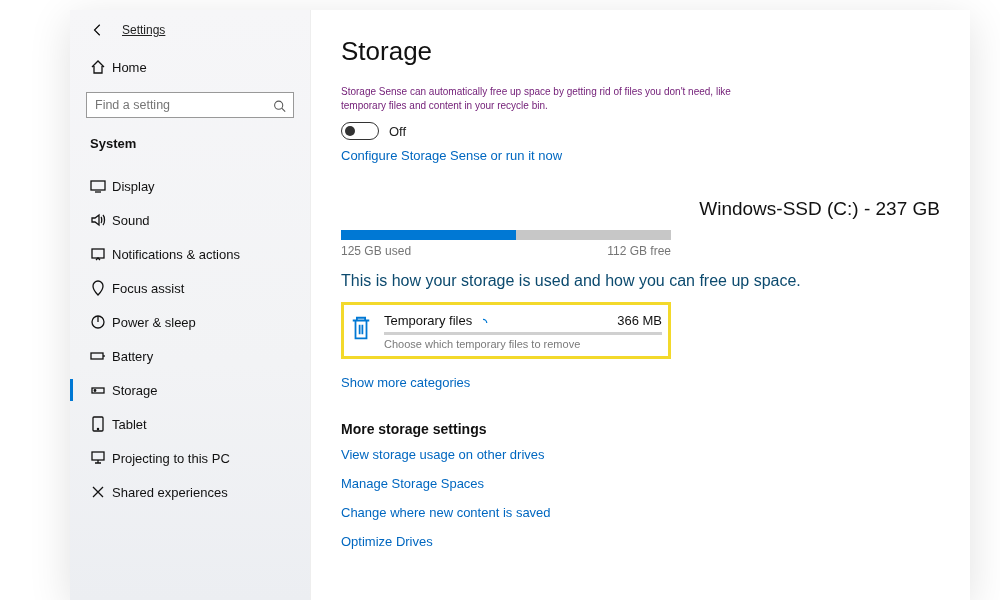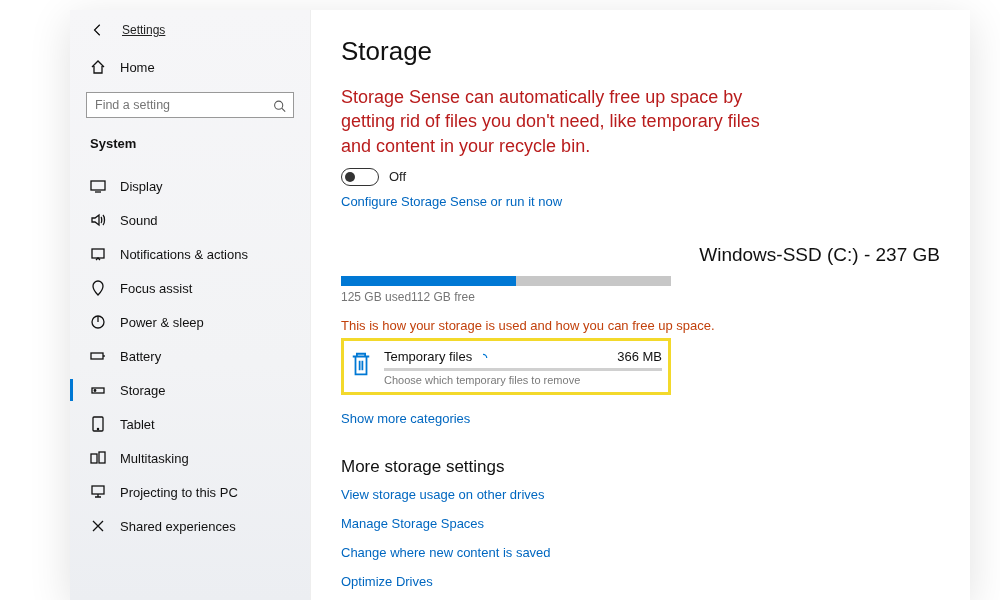--- a/index.html
+++ b/index.html
@@ -9,63 +9,63 @@
     box-shadow: 0 10px 40px rgba(0,0,0,0.12); background: #fff; display: flex;
   }
   .sidebar {
     width: 240px; background: linear-gradient(180deg,#f6f6f8 0%,#f2f3f5 60%,#eceef2 100%);
     padding: 12px 0 0 0; border-right: 0;
   }
   .topbar { display: flex; align-items: center; gap: 16px; padding: 0 0 12px 20px; }
   .back-btn { width: 16px; height: 16px; display: flex; align-items: center; justify-content: center; cursor: pointer; }
   .back-btn svg { width: 14px; height: 14px; }
   .app-title { font-size: 12px; color: #222; text-decoration: underline; }
-  .nav-item { display: flex; align-items: center; gap: 14px; padding: 9px 16px 9px 20px; font-size: 13px; color: #111; cursor: pointer; position: relative; }
+  .nav-item { display: flex; align-items: center; gap: 6px; padding: 9px 16px 9px 20px; font-size: 13px; color: #111; cursor: pointer; position: relative; }
   .nav-item.active::before { content: ""; position: absolute; left: 0; top: 6px; bottom: 6px; width: 3px; background: #0078d4; }
   .nav-item .ico { width: 16px; height: 16px; display: flex; align-items: center; justify-content: center; }
   .search-wrap { padding: 8px 16px 8px 16px; }
   .search-box { position: relative; }
   .search-box input {
     width: 100%; border: 1px solid #999; background: #fff; padding: 5px 28px 5px 8px; font-size: 12.5px; color: #404040;
   }
   .search-box .sicon { position: absolute; right: 8px; top: 50%; transform: translateY(-50%); width: 13px; height: 13px; color: #555; }
   .section-hdr { font-weight: 600; font-size: 13px; padding: 10px 0 10px 20px; color: #111; }
   .nav-list { padding-top: 8px; }
 
   .main {
     flex: 1; padding: 26px 30px 0 30px; overflow: hidden; position: relative; border-left: 1px solid #eee;
   }
   .page-title { font-size: 26px; font-weight: 400; color: #111; margin-bottom: 18px; }
-  .desc { font-size: 18px; color: #b91c1c; max-width: 420px; line-height: 1.35; }
+  .desc { font-size: 10px; color: #701a75; max-width: 420px; line-height: 1.35; }
   .toggle-row { display: flex; align-items: center; gap: 10px; margin: 10px 0 6px 0; }
   .toggle {
     width: 38px; height: 18px; border: 1px solid #333; border-radius: 10px; position: relative; background: #fff; cursor: pointer;
   }
   .toggle .knob { width: 10px; height: 10px; background: #333; border-radius: 50%; position: absolute; top: 3px; left: 3px; }
   .toggle-label { font-size: 13px; color: #222; }
   .link { color: #0067c0; font-size: 13px; cursor: pointer; display: inline-block; }
   .link + .link { display: block; }
   .drive-hdr { font-size: 19px; font-weight: 400; color: #111; margin: 34px 0 10px 0; text-align: right; }
   .bar { width: 330px; height: 10px; background: #c7c7c7; position: relative; }
   .bar .fill { position: absolute; top: 0; left: 0; bottom: 0; background: #0078d4; }
-  .bar-labels { display: flex; width: 330px; font-size: 12px; color: #757575; margin-top: 4px; }
-  .usage-desc { font-size: 13px; color: #c2410c; margin-top: 14px; }
+  .bar-labels { display: flex; justify-content: space-between; width: 330px; font-size: 12px; color: #757575; margin-top: 4px; }
+  .usage-desc { font-size: 16px; color: #0c4a6e; margin-top: 14px; }
   .cat-row {
-    display: flex; align-items: flex-start; gap: 12px; width: 330px; margin-top: 5px; padding: 8px 6px 6px 6px;
+    display: flex; align-items: flex-start; gap: 12px; width: 330px; margin-top: 12px; padding: 8px 6px 6px 6px;
     border: 3px solid #f3d92b; cursor: pointer; background: #fff;
   }
   .cat-ico { width: 22px; color: #0078d4; display: flex; align-items: center; justify-content: center; padding-top: 2px; }
   .cat-body { flex: 1; }
   .cat-top { display: flex; justify-content: space-between; font-size: 13px; color: #111; }
   .cat-name { display: flex; align-items: center; gap: 6px; }
   .spinner { width: 10px; height: 10px; color: #0078d4; }
   .cat-subbar { height: 3px; background: #d0d0d0; margin: 4px 0 3px 0; }
   .cat-sub { font-size: 11px; color: #7a7a7a; }
   .more-link { margin-top: 14px; }
-  .more-hdr { font-size: 17px; font-weight: 400; color: #111; margin-top: 30px; margin-bottom: 10px; }
+  .more-hdr { font-size: 14px; font-weight: 700; color: #111; margin-top: 30px; margin-bottom: 10px; }
   .more-links .link { display: block; margin-bottom: 14px; }
   svg { stroke: currentColor; fill: none; stroke-width: 1.3; }
 </style>
 </head>
 <body>
 
 <div class="window">
   <div class="sidebar">
     <div class="topbar">
       <div class="back-btn">
@@ -163,29 +163,20 @@
         <span>Storage</span>
       </div>
       <div class="nav-item">
         <span class="ico">
             <svg viewBox="0 0 16 16">
               <rect x="3" y="1" width="10" height="14" rx="1"></rect>
               <circle cx="8" cy="13" r="0.6" fill="currentColor"></circle>
             </svg>
           </span>
         <span>Tablet</span>
-      </div>
-      <div class="nav-item">
-        <span class="ico">
-            <svg viewBox="0 0 16 16">
-              <rect x="1" y="4" width="6" height="9"></rect>
-              <rect x="9" y="2" width="6" height="11"></rect>
-            </svg>
-          </span>
-        <span>Multitasking</span>
       </div>
       <div class="nav-item">
         <span class="ico">
             <svg viewBox="0 0 16 16">
               <rect x="2" y="2" width="12" height="8"></rect>
               <path d="M5 13 H11 M8 10 V13"></path>
             </svg>
           </span>
         <span>Projecting to this PC</span>
       </div>

